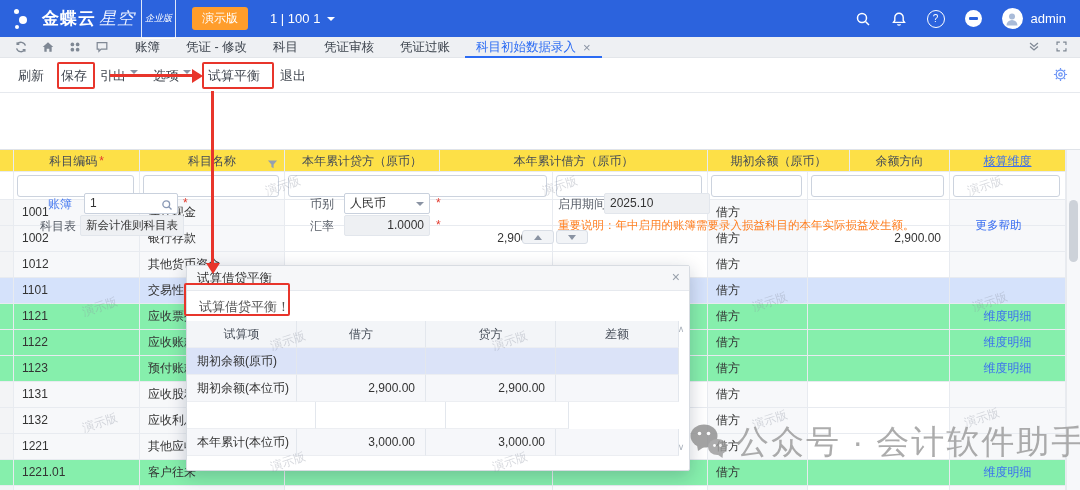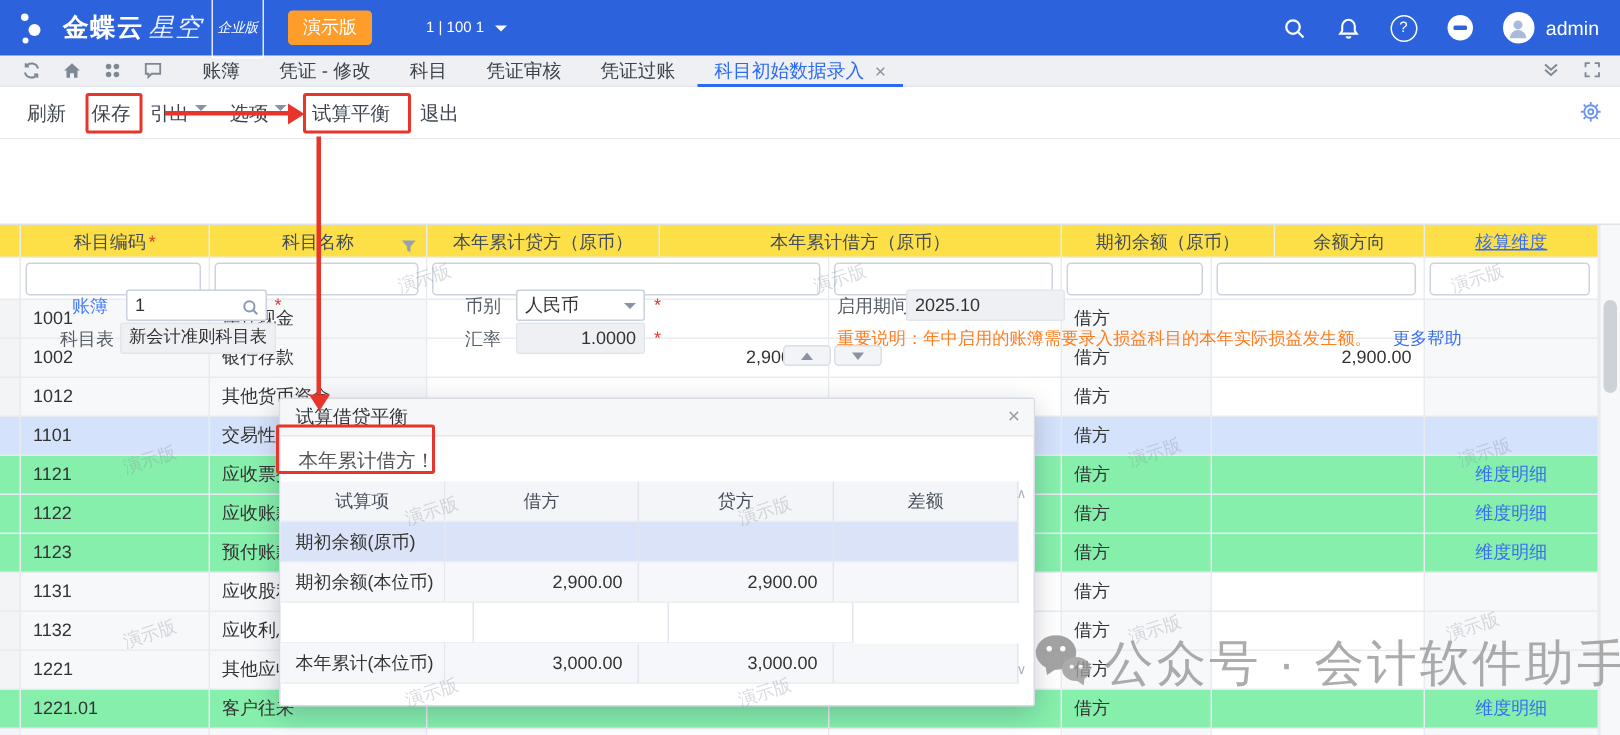--- a/index.html
+++ b/index.html
@@ -13,21 +13,21 @@
   .logo-dots{position:relative;width:26px;height:24px;margin-left:12px;}
   .logo-dots i{position:absolute;border-radius:50%;background:#fff;}
   .logo-dots i:nth-child(1){width:5px;height:5px;left:2px;top:2px;}
   .logo-dots i:nth-child(2){width:8px;height:8px;left:7px;top:9px;}
   .logo-dots i:nth-child(3){width:4px;height:4px;left:3px;top:18px;}
   .logo-bold{color:#fff;font-size:17px;font-weight:bold;margin-left:4px;letter-spacing:1px;}
   .logo-light{color:#eaf0ff;font-size:17px;font-weight:300;font-style:italic;margin-left:3px;letter-spacing:1px;}
   .edition{border:1px solid rgba(255,255,255,.85);color:#fff;font-size:9px;font-style:italic;
            border-radius:2px;padding:13px 3px;margin-left:6px;}
   .demo-btn{background:#ff9d2b;color:#fff;font-size:12px;border-radius:3px;padding:3px 10px;margin-left:16px;}
-  .org{color:#fff;font-size:10px;margin-left:36px;display:flex;align-items:center;gap:7px;}
+  .org{color:#fff;font-size:13px;margin-left:22px;display:flex;align-items:center;gap:7px;}
   .caret{width:0;height:0;border:4px solid transparent;border-top-color:#8a93a3;display:inline-block;}
   .caret.white{border-top-color:#fff;margin-top:4px;}
   .top-right{position:absolute;right:14px;top:0;height:37px;display:flex;align-items:center;gap:20px;}
   .tb-ic{display:flex;align-items:center;}
   .help-circle{width:16px;height:16px;border:1.4px solid #fff;border-radius:50%;color:#fff;
                font-size:10px;line-height:16px;text-align:center;}
   .dnd{width:17px;height:17px;background:#fff;border-radius:50%;position:relative;}
   .dnd i{position:absolute;left:4px;top:7px;width:9px;height:3px;background:#2c63dd;border-radius:1px;}
   .avatar{width:21px;height:21px;background:#fff;border-radius:50%;display:flex;align-items:center;justify-content:center;overflow:hidden;}
   .username{color:#fff;font-size:13px;margin-left:-12px;}
@@ -57,21 +57,21 @@
   .flabel{position:absolute;font-size:12px;color:#565c66;}
   .flabel.blue{color:#4a7cf0;}
   .fbox{position:absolute;height:21px;box-sizing:border-box;border:1px solid #c9d1dd;border-radius:2px;
         background:#fff;font-size:12px;line-height:19px;padding:0 5px;color:#333;}
   .fbox.ro{background:#eef0f3;border-color:#e2e6ec;}
   .fbox .mini-search{position:absolute;right:4px;top:4px;}
   .fbox .sel-caret{position:absolute;right:5px;top:8px;}
   .star{position:absolute;color:#e23b2e;font-size:12px;}
   .note-row{position:absolute;left:558px;top:125px;font-size:11.5px;display:flex;gap:14px;white-space:nowrap;}
   .note-row .note{color:#ff7e1f;}
-  .note-row .help{color:#3a6ef0;}
+  .note-row .help{color:#3a6ef0;margin-left:47px;}
   .pill{position:absolute;top:137px;width:30px;height:12px;background:#f2f4f7;border:1px solid #d9dee6;
         border-radius:3px;display:flex;align-items:center;justify-content:center;}
   .pill .tri-up{width:0;height:0;border:4px solid transparent;border-bottom:5px solid #8a93a3;margin-top:-4px;}
   .pill .tri-dn{width:0;height:0;border:4px solid transparent;border-top:5px solid #8a93a3;margin-bottom:-4px;}
 
   
   .grid{position:absolute;left:0;top:150px;width:1066px;z-index:1;}
   .grow,.ghead,.gfilter{display:flex;}
   .gc{box-sizing:border-box;border-right:1px solid #e8ebf0;border-bottom:1px solid #e8ebf0;
       font-size:12px;overflow:hidden;white-space:nowrap;}
@@ -491,21 +491,21 @@
       </svg>
     </span>
     <span class="wtext">公众号 · 会计软件助手</span>
   </div>
 
   <div class="dialog">
     <div class="dlg-title">
       <span>试算借贷平衡</span>
       <span class="dlg-close">×</span>
     </div>
-    <div class="dlg-msg">本年累计借方！</div>
+    <div class="dlg-msg">试算借贷平衡！</div>
     <div class="dtable">
       <div class="dhead">
         <div class="dc dw0">试算项</div>
         <div class="dc dw1">借方</div>
         <div class="dc dw2">贷方</div>
         <div class="dc dw3">差额</div>
       </div>
       <div id="dlg-body">
           <div class="drow sel">
             <div class="dc dw0">期初余额(原币)</div>

